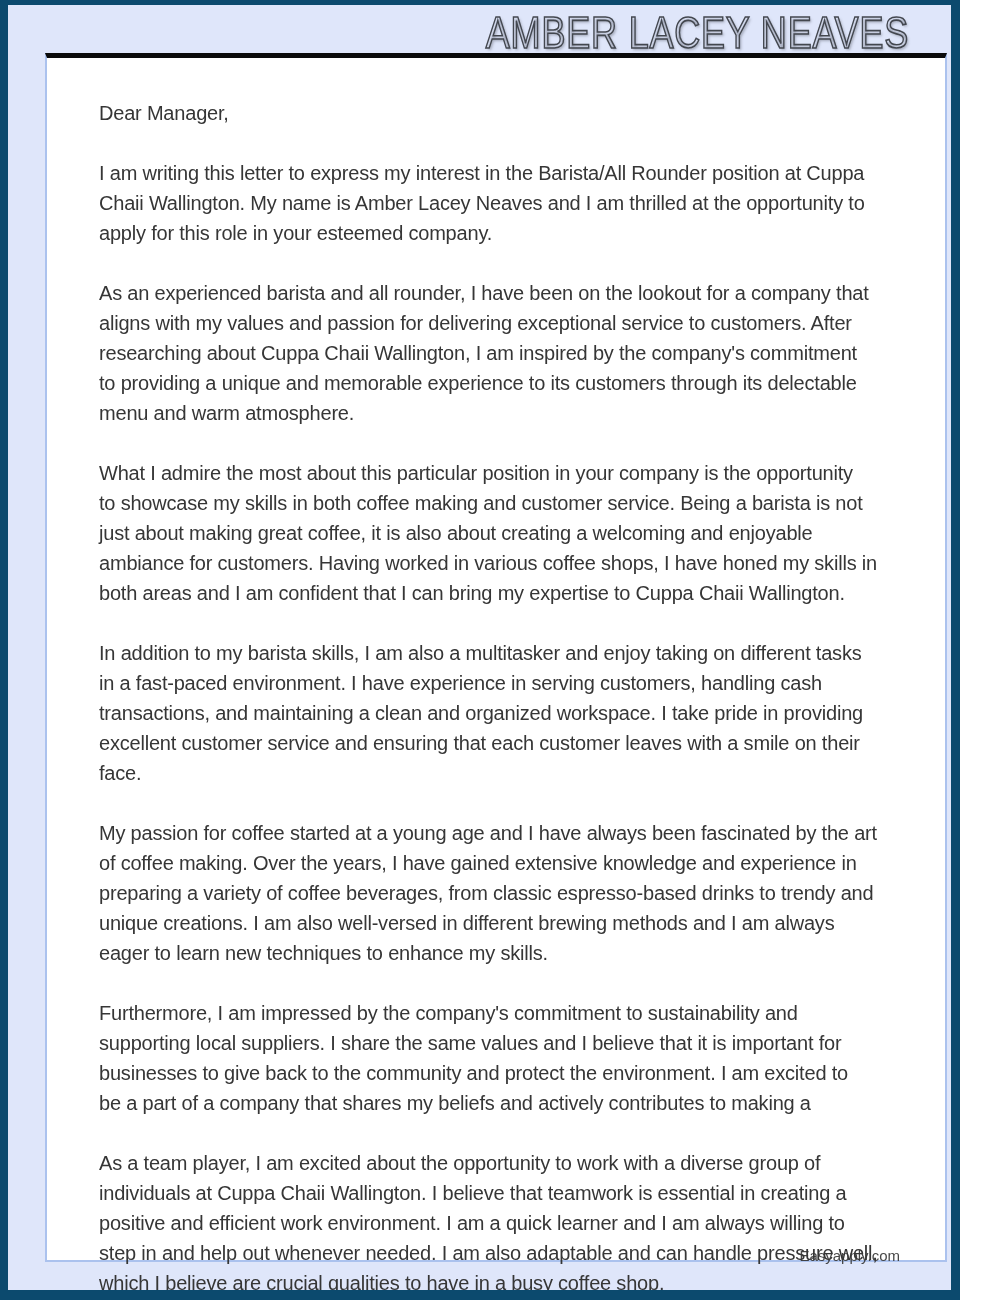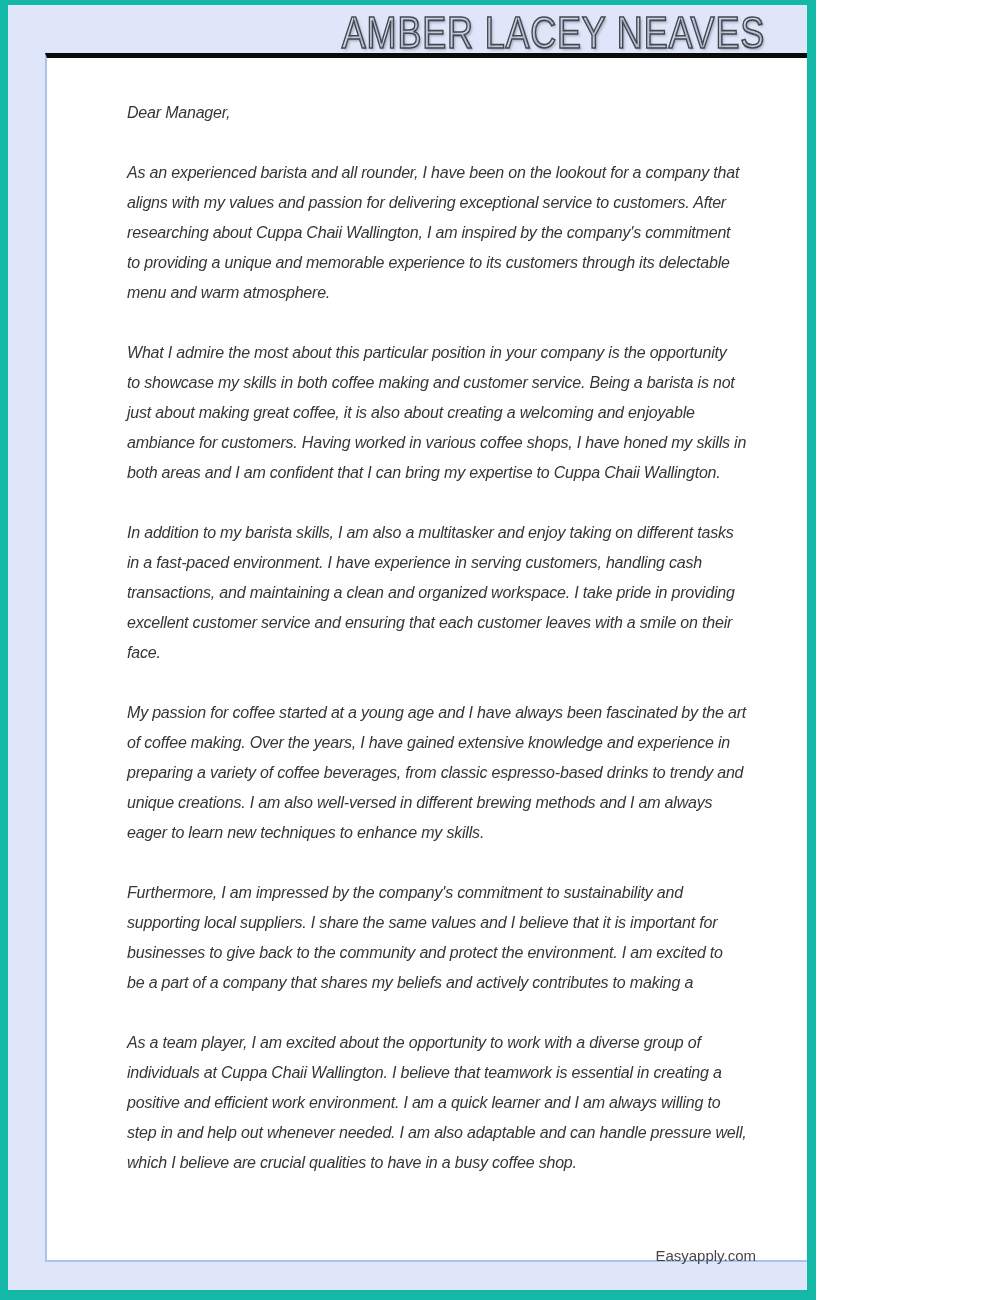--- a/index.html
+++ b/index.html
@@ -3,22 +3,22 @@
 <meta charset="utf-8">
 <style>
   html, body { margin: 0; padding: 0; }
   body {
     width: 996px; height: 1300px;
     font-family: "Liberation Sans", sans-serif;
     background: #ffffff;
   }
   .frame {
     position: relative;
-    width: 816px; height: 1300px;
-    background: #14b8a6;
+    width: 960px; height: 1300px;
+    background: #0c4a6e;
     overflow: hidden;
   }
   .page {
     position: absolute;
     top: 5px; left: 8px; right: 9px; bottom: 10px;
     background: var(--bg, #dfe6fa);
     overflow: hidden;
   }
   .header-name {
     position: absolute;
@@ -44,26 +44,25 @@
     left: 37px; top: 48px;
     width: 902px; height: 1209px;
     box-sizing: border-box;
     background: #ffffff;
     border: 2px solid var(--doc-border, #abc2ee);
     border-top: 5px solid #0a0a0a;
     overflow: visible;
     z-index: 1;
   }
   .letter {
-    padding: 40px 32px 0 80px;
-    font-size: 16px;
+    padding: 40px 32px 0 52px;
+    font-size: 20px;
     line-height: 30px;
     letter-spacing: -0.2px;
     color: var(--text, #363636);
-    font-style: italic;
   }
   .letter p {
     margin: 0 0 30px 0;
     white-space: pre-line;
   }
   .watermark {
     position: absolute;
     top: 1242px; right: 51px;
     font-size: 15px;
     line-height: 18px;
@@ -77,20 +76,23 @@
 <body>
 
 <div class="frame">
   <div class="page">
 
     <div class="header-name">AMBER LACEY NEAVES</div>
 
     <div class="doc">
       <div class="letter">
         <p>Dear Manager,</p>
+        <p>I am writing this letter to express my interest in the Barista/All Rounder position at Cuppa
+Chaii Wallington. My name is Amber Lacey Neaves and I am thrilled at the opportunity to
+apply for this role in your esteemed company.</p>
         <p>As an experienced barista and all rounder, I have been on the lookout for a company that
 aligns with my values and passion for delivering exceptional service to customers. After
 researching about Cuppa Chaii Wallington, I am inspired by the company's commitment
 to providing a unique and memorable experience to its customers through its delectable
 menu and warm atmosphere.</p>
         <p>What I admire the most about this particular position in your company is the opportunity
 to showcase my skills in both coffee making and customer service. Being a barista is not
 just about making great coffee, it is also about creating a welcoming and enjoyable
 ambiance for customers. Having worked in various coffee shops, I have honed my skills in
 both areas and I am confident that I can bring my expertise to Cuppa Chaii Wallington.</p>

